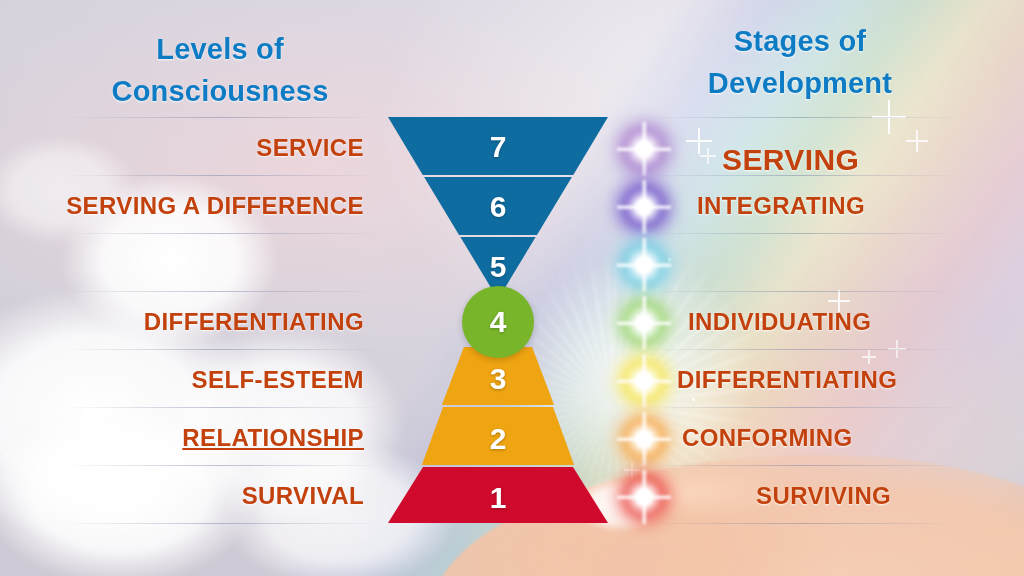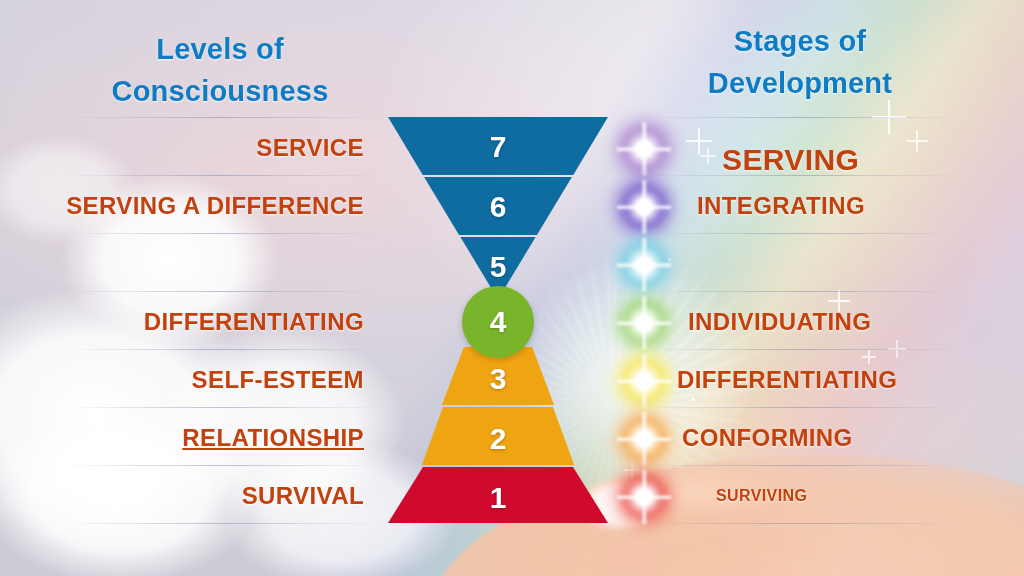--- a/index.html
+++ b/index.html
@@ -310,16 +310,16 @@
     <div class="lbl lbl-left" style="top:306px;font-size:24px;">DIFFERENTIATING</div>
     <div class="lbl lbl-left" style="top:364px;font-size:24px;">SELF-ESTEEM</div>
     <div class="lbl lbl-left" style="top:422px;font-size:24px;text-decoration:underline;">RELATIONSHIP</div>
     <div class="lbl lbl-left" style="top:480px;font-size:24px;">SURVIVAL</div>
 
     <div class="lbl lbl-right" style="top:132px;font-size:30px;left:722px;margin-top:12px;">SERVING</div>
     <div class="lbl lbl-right" style="top:190px;font-size:24px;left:697px;">INTEGRATING</div>
     <div class="lbl lbl-right" style="top:306px;font-size:24px;left:688px;">INDIVIDUATING</div>
     <div class="lbl lbl-right" style="top:364px;font-size:24px;left:677px;">DIFFERENTIATING</div>
     <div class="lbl lbl-right" style="top:422px;font-size:24px;left:682px;">CONFORMING</div>
-    <div class="lbl lbl-right" style="top:480px;font-size:16px;left:716px;">SURVIVING</div>
+    <div class="lbl lbl-right" style="top:480px;font-size:24px;left:756px;">SURVIVING</div>
   </div>
 
 </div>
 
 </body></html>

